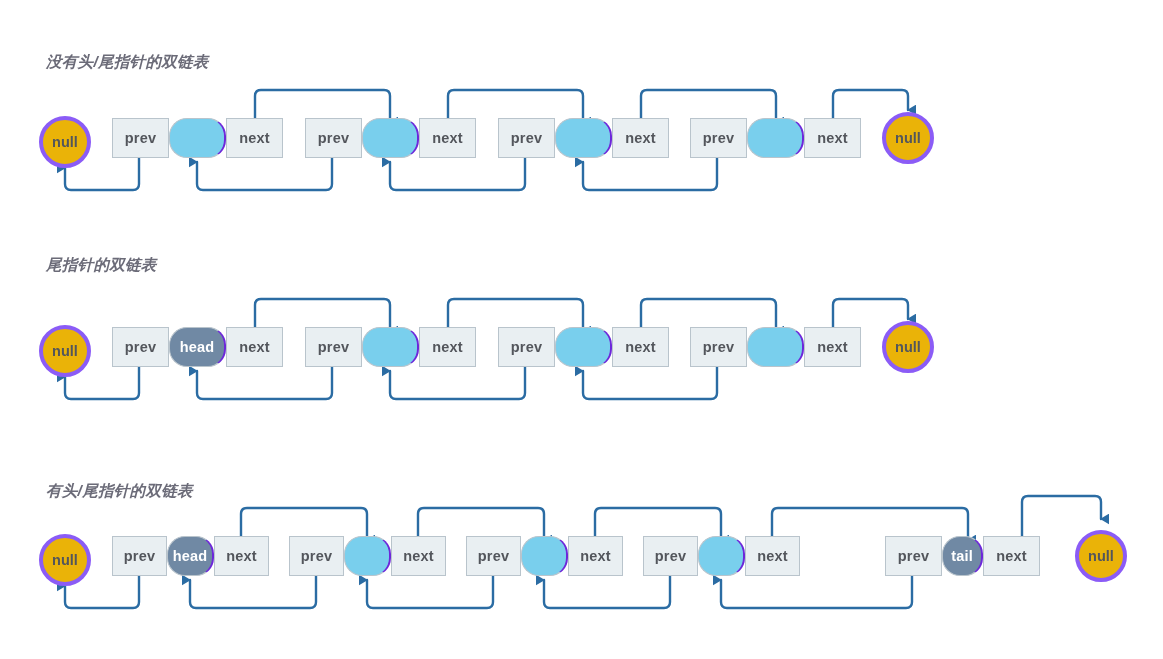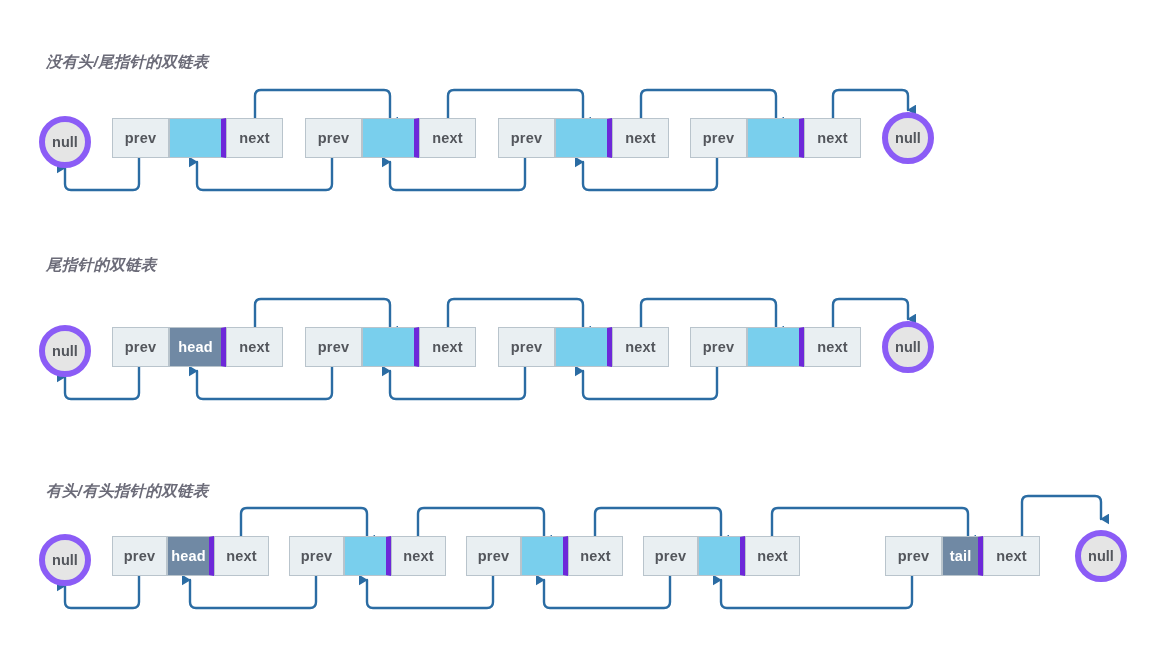--- a/index.html
+++ b/index.html
@@ -42,49 +42,50 @@
     align-items:center;
     justify-content:center;
     font-size:14.5px;
     font-weight:bold;
     color:#53565c;
     letter-spacing:.2px;
   }
   .cell.mid{
     background:#79cfed;
     border-left:1px solid #b9c4cc;
-    border-right:5px solid #6d28d9;
+    border-right:2px solid #6d28d9;
     color:#ffffff;
+    border-radius:18px;
   }
   .cell.named{
     background:#7089a4;
     color:#ffffff;
   }
 
   
   .nullnode{
     position:absolute;
     width:52px;height:52px;
     border-radius:50%;
-    background:#e5e5e5;
-    border:6px solid #8b5cf6;
+    background:#eab308;
+    border:4px solid #8b5cf6;
     display:flex;align-items:center;justify-content:center;
     font-size:14.5px;font-weight:bold;color:#53565c;
     box-sizing:border-box;
     z-index:4;
   }
 </style>
 </head>
 <body>
 
 <div class="canvas">
 
   <div class="sec-title" style="left:46px;top:52px;">没有头/尾指针的双链表</div>
   <div class="sec-title" style="left:46px;top:255px;">尾指针的双链表</div>
-  <div class="sec-title" style="left:46px;top:481px;">有头/有头指针的双链表</div>
+  <div class="sec-title" style="left:46px;top:481px;">有头/尾指针的双链表</div>
 
   <svg class="wires" viewBox="0 0 1163 659" xmlns="http://www.w3.org/2000/svg">
     <defs>
       <marker id="arrDown" viewBox="0 0 12 10" refX="6" refY="9" markerWidth="11" markerHeight="9" orient="auto-start-reverse" markerUnits="userSpaceOnUse">
         <path d="M0,0 L12,0 L6,10 Z" fill="#2b6ca3"></path>
       </marker>
       <marker id="arrUp" viewBox="0 0 12 10" refX="6" refY="9" markerWidth="11" markerHeight="9" orient="auto-start-reverse" markerUnits="userSpaceOnUse">
         <path d="M0,0 L12,0 L6,10 Z" fill="#2b6ca3"></path>
       </marker>
     </defs>

